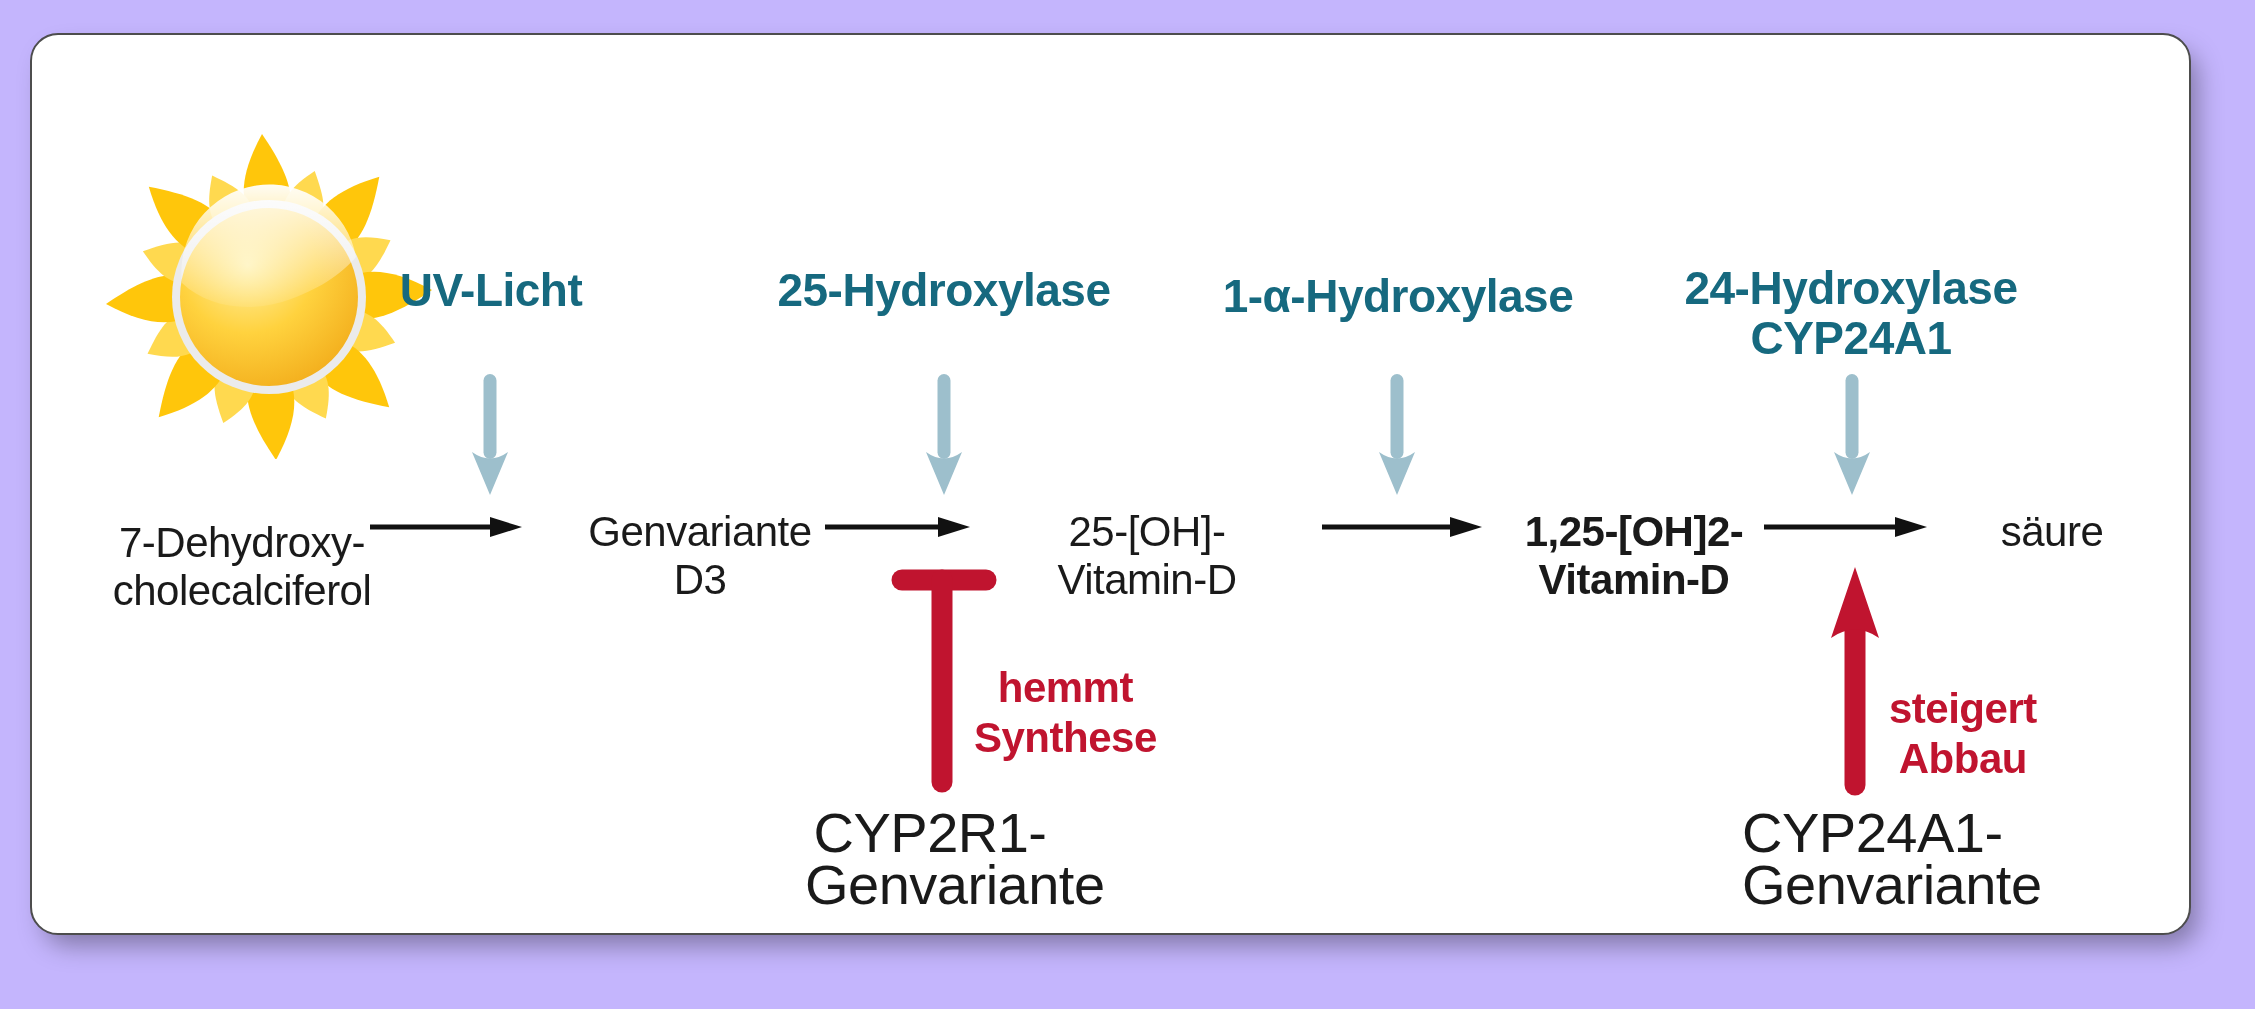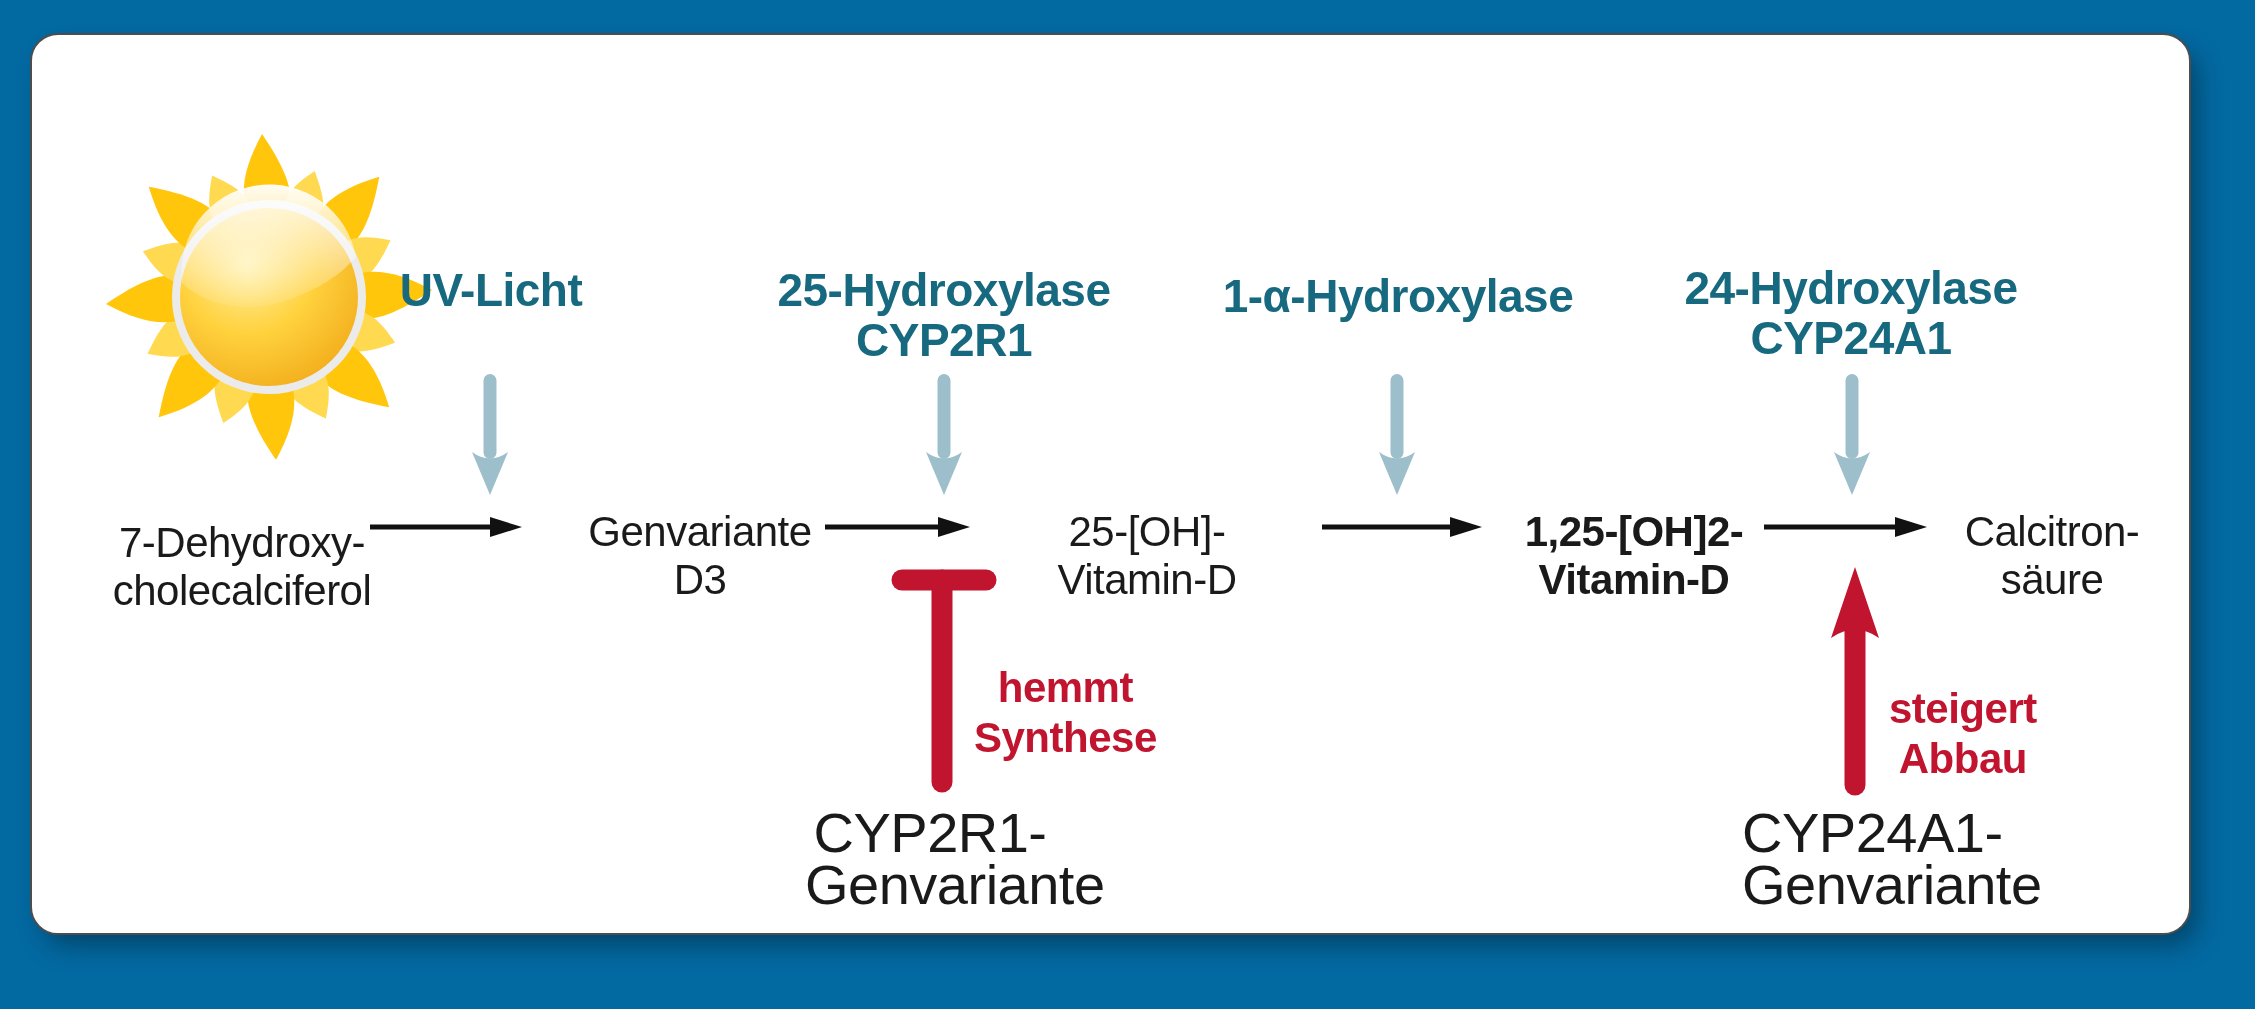--- a/index.html
+++ b/index.html
@@ -1,19 +1,19 @@
 <!DOCTYPE html>
 <html><head>
 <meta charset="utf-8">
 <style>
   html,body{margin:0;padding:0;background:#ffffff;}
   .stage{
     position:relative;
     width:2255px;height:1009px;
-    background:#0369a1;
+    background:#c4b5fd;
     font-family:"Liberation Sans", sans-serif;
     overflow:hidden;
   }
   .card{
     position:absolute;
     left:30px;top:33px;
     width:2157px;height:898px;
     background:#ffffff;
     border:2px solid #4d4d4d;
     border-radius:28px;
@@ -125,21 +125,20 @@
         <circle r="89" fill="url(#ballGrad)"></circle>
         <path d="M -87 -14 C -60 12, -15 16, 22 2 C 55 -10, 75 -26, 87 -40 A 88 88 0 0 0 -87 -14 Z" fill="url(#glossGrad)"></path>
       </g>
     </svg>
 
     <div class="teal-label uv">
       <span>UV-Licht</span>
     </div>
     <div class="teal-label e25">
       <span>25-Hydroxylase</span>
-      <span>CYP2R1</span>
     </div>
     <div class="teal-label e1a">
       <span>1-α-Hydroxylase</span>
     </div>
     <div class="teal-label e24">
       <span>24-Hydroxylase</span>
       <span>CYP24A1</span>
     </div>
 
     <svg class="down-arrow da1" width="40" height="126" viewBox="0 0 40 126">
@@ -169,21 +168,20 @@
     </div>
     <div class="node n3">
       <span>25-[OH]-</span>
       <span>Vitamin-D</span>
     </div>
     <div class="node n4">
       <span>1,25-[OH]2-</span>
       <span>Vitamin-D</span>
     </div>
     <div class="node n5">
-      <span>Calcitron-</span>
       <span>säure</span>
     </div>
 
     <svg class="rx-arrow ra1" width="152" height="26" viewBox="0 0 152 26">
       <line x1="0" y1="13" x2="124" y2="13" stroke="#111111" stroke-width="5"></line>
       <polygon points="120,3 152,13 120,23" fill="#111111"></polygon>
     </svg>
     <svg class="rx-arrow ra2" width="145" height="26" viewBox="0 0 145 26">
       <line x1="0" y1="13" x2="117" y2="13" stroke="#111111" stroke-width="5"></line>
       <polygon points="113,3 145,13 113,23" fill="#111111"></polygon>

